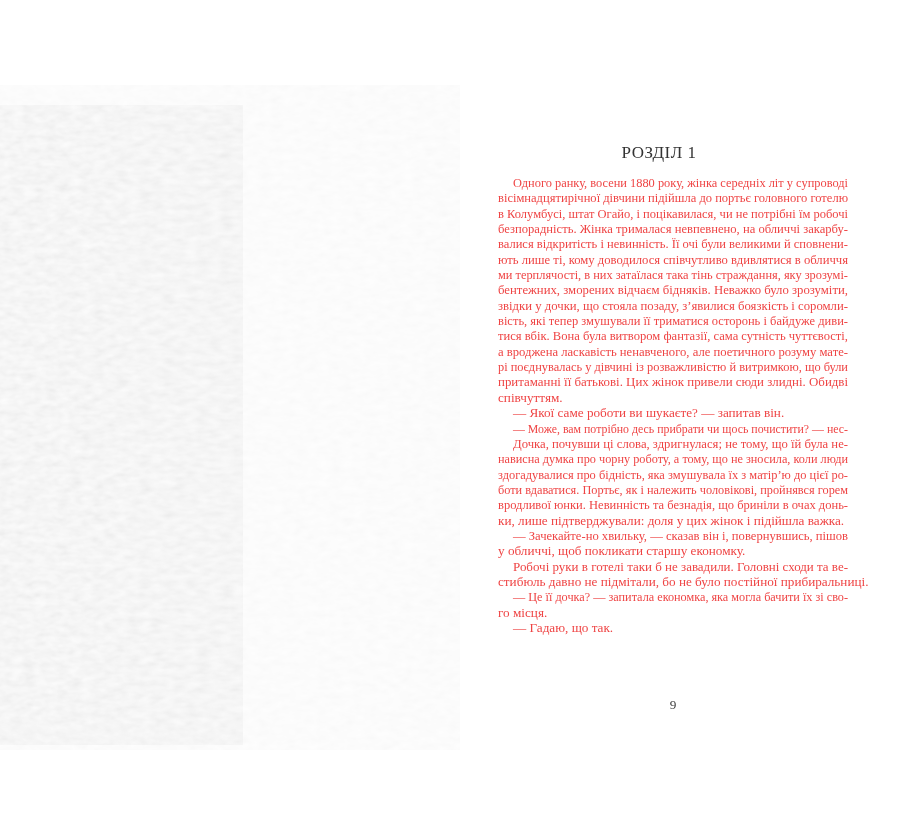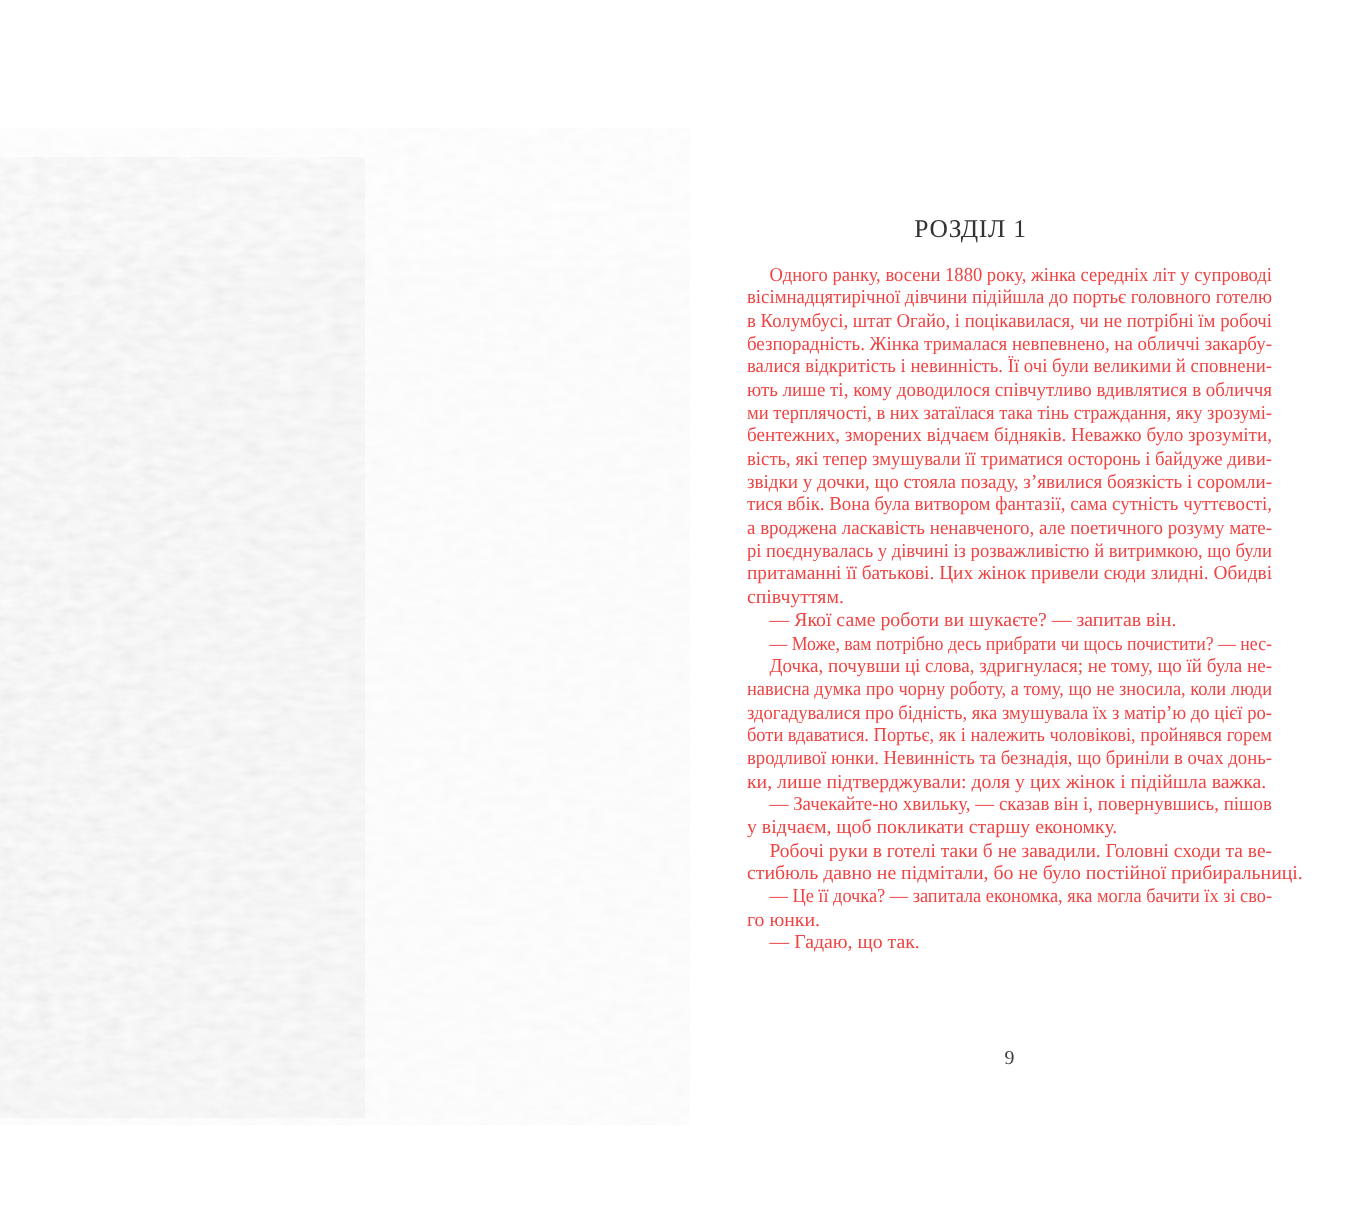--- a/index.html
+++ b/index.html
@@ -17,21 +17,21 @@
   .noise-layer {
     position: absolute;
     left: 0;
     top: 85px;
     width: 460px;
     height: 665px;
     pointer-events: none;
   }
   .chapter-title {
     position: absolute;
-    left: 472px;
+    left: 484px;
     top: 143px;
     width: 350px;
     margin: 0;
     text-align: center;
     font-size: 17px;
     font-weight: normal;
     letter-spacing: 0.5px;
     line-height: 20px;
     color: #333333;
   }
@@ -88,37 +88,37 @@
 
 <div class="text-lines">
     <div class="line indent fit"><span style="transform: scaleX(0.93928);">Одного ранку, восени 1880 року, жінка середніх літ у супроводі</span></div>
     <div class="line fit"><span style="transform: scaleX(0.949676);">вісімнадцятирічної дівчини підійшла до портьє головного готелю</span></div>
     <div class="line fit"><span style="transform: scaleX(0.94855);">в Колумбусі, штат Огайо, і поцікавилася, чи не потрібні їм робочі</span></div>
     <div class="line fit"><span style="transform: scaleX(0.955631);">безпорадність. Жінка трималася невпевнено, на обличчі закарбу-</span></div>
     <div class="line fit"><span style="transform: scaleX(0.949233);">валися відкритість і невинність. Її очі були великими й сповнени-</span></div>
     <div class="line fit"><span style="transform: scaleX(0.959767);">ють лише ті, кому доводилося співчутливо вдивлятися в обличчя</span></div>
     <div class="line fit"><span style="transform: scaleX(0.937513);">ми терплячості, в них затаїлася така тінь страждання, яку зрозумі-</span></div>
     <div class="line fit"><span style="transform: scaleX(0.966934);">бентежних, зморених відчаєм бідняків. Неважко було зрозуміти,</span></div>
+    <div class="line fit"><span style="transform: scaleX(0.964478);">звідки у дочки, що стояла позаду, з’явилися боязкість і соромли-</span></div>
     <div class="line fit"><span style="transform: scaleX(0.947466);">вість, які тепер змушували її триматися осторонь і байдуже диви-</span></div>
-    <div class="line fit"><span style="transform: scaleX(0.964478);">звідки у дочки, що стояла позаду, з’явилися боязкість і соромли-</span></div>
     <div class="line fit"><span style="transform: scaleX(0.954329);">тися вбік. Вона була витвором фантазії, сама сутність чуттєвості,</span></div>
     <div class="line fit"><span style="transform: scaleX(0.958904);">а вроджена ласкавість ненавченого, але поетичного розуму мате-</span></div>
     <div class="line fit"><span style="transform: scaleX(0.939164);">рі поєднувалась у дівчині із розважливістю й витримкою, що були</span></div>
     <div class="line fit"><span style="transform: scaleX(0.977057);">притаманні її батькові. Цих жінок привели сюди злидні. Обидві</span></div>
     <div class="line"><span>співчуттям.</span></div>
     <div class="line indent"><span>— Якої саме роботи ви шукаєте? — запитав він.</span></div>
     <div class="line indent fit"><span style="transform: scaleX(0.898274);">— Може, вам потрібно десь прибрати чи щось почистити? — нес-</span></div>
     <div class="line indent fit"><span style="transform: scaleX(0.962212);">Дочка, почувши ці слова, здригнулася; не тому, що їй була не-</span></div>
     <div class="line fit"><span style="transform: scaleX(0.929692);">нависна думка про чорну роботу, а тому, що не зносила, коли люди</span></div>
     <div class="line fit"><span style="transform: scaleX(0.940623);">здогадувалися про бідність, яка змушувала їх з матір’ю до цієї ро-</span></div>
     <div class="line fit"><span style="transform: scaleX(0.931354);">боти вдаватися. Портьє, як і належить чоловікові, пройнявся горем</span></div>
     <div class="line fit"><span style="transform: scaleX(0.948068);">вродливої юнки. Невинність та безнадія, що бриніли в очах донь-</span></div>
     <div class="line"><span>ки, лише підтверджували: доля у цих жінок і підійшла важка.</span></div>
     <div class="line indent fit"><span style="transform: scaleX(0.955692);">— Зачекайте-но хвильку, — сказав він і, повернувшись, пішов</span></div>
-    <div class="line"><span>у відчаєм, щоб покликати старшу економку.</span></div>
+    <div class="line"><span>у обличчі, щоб покликати старшу економку.</span></div>
     <div class="line indent fit"><span style="transform: scaleX(0.983396);">Робочі руки в готелі таки б не завадили. Головні сходи та ве-</span></div>
     <div class="line"><span>стибюль давно не підмітали, бо не було постійної прибиральниці.</span></div>
     <div class="line indent fit"><span style="transform: scaleX(0.926294);">— Це її дочка? — запитала економка, яка могла бачити їх зі сво-</span></div>
-    <div class="line"><span>го юнки.</span></div>
+    <div class="line"><span>го місця.</span></div>
     <div class="line indent"><span>— Гадаю, що так.</span></div>
   </div>
 
 <div class="page-number">9</div>
 
 </body></html>

